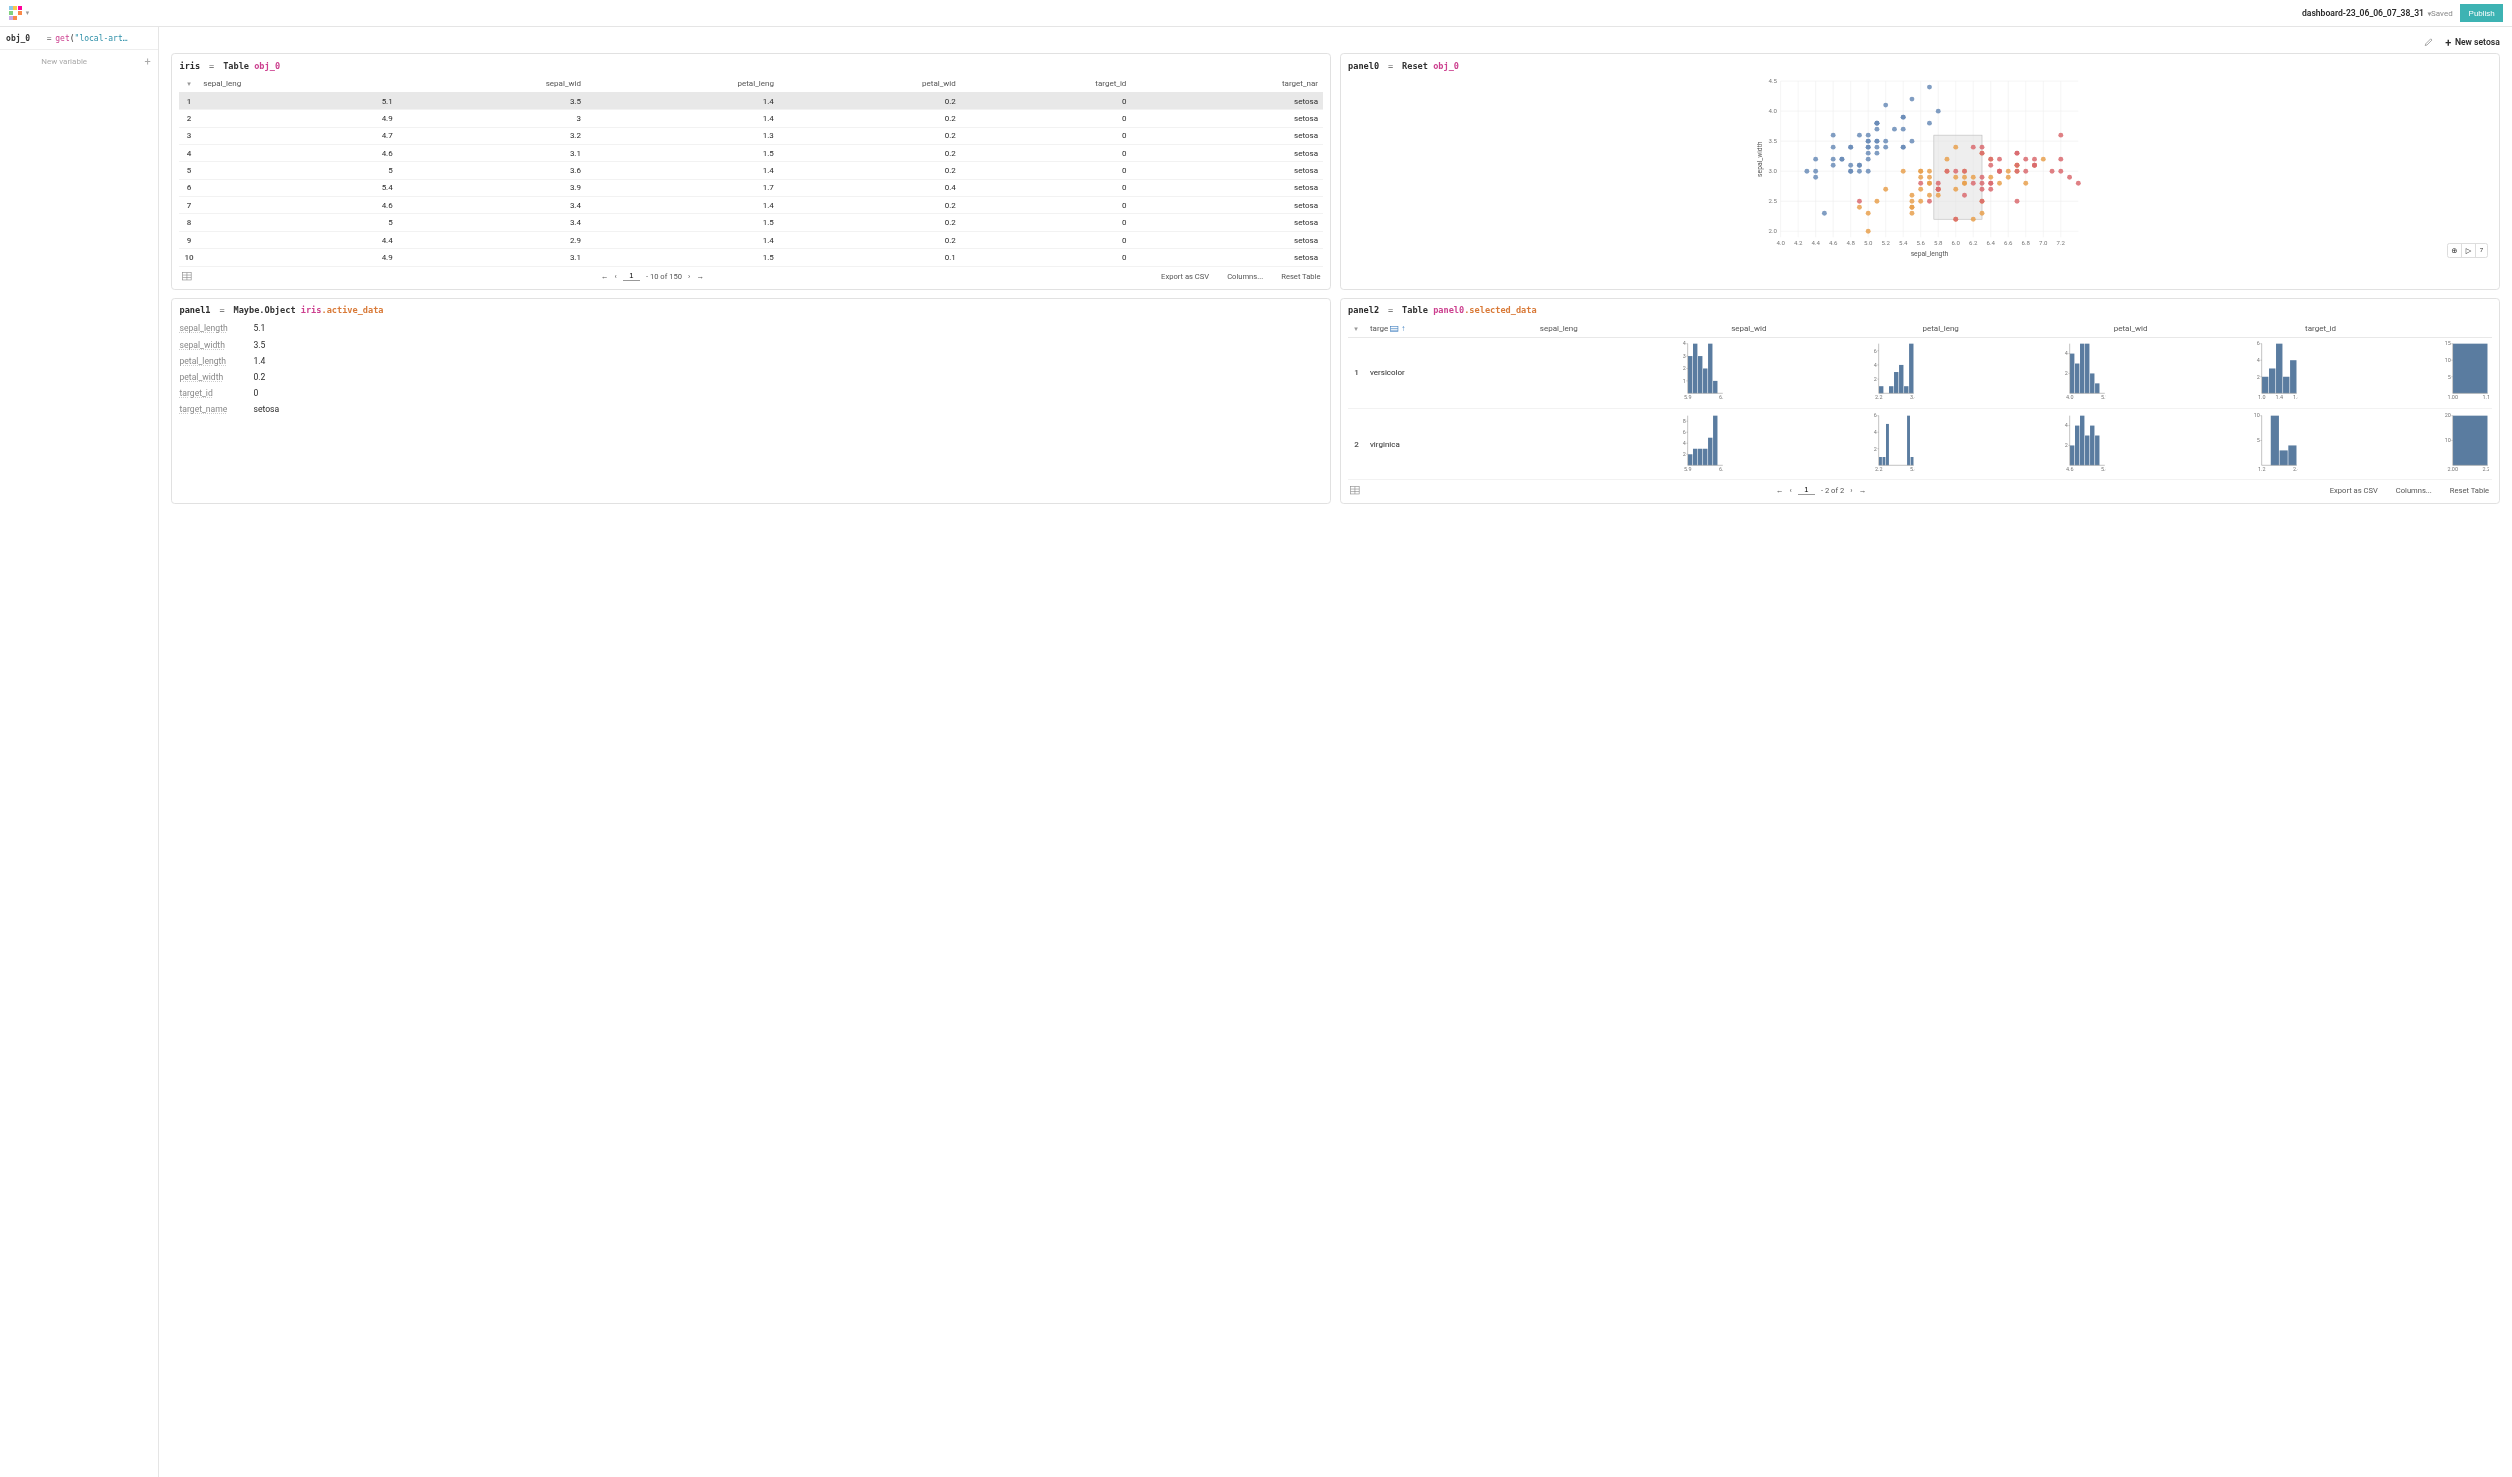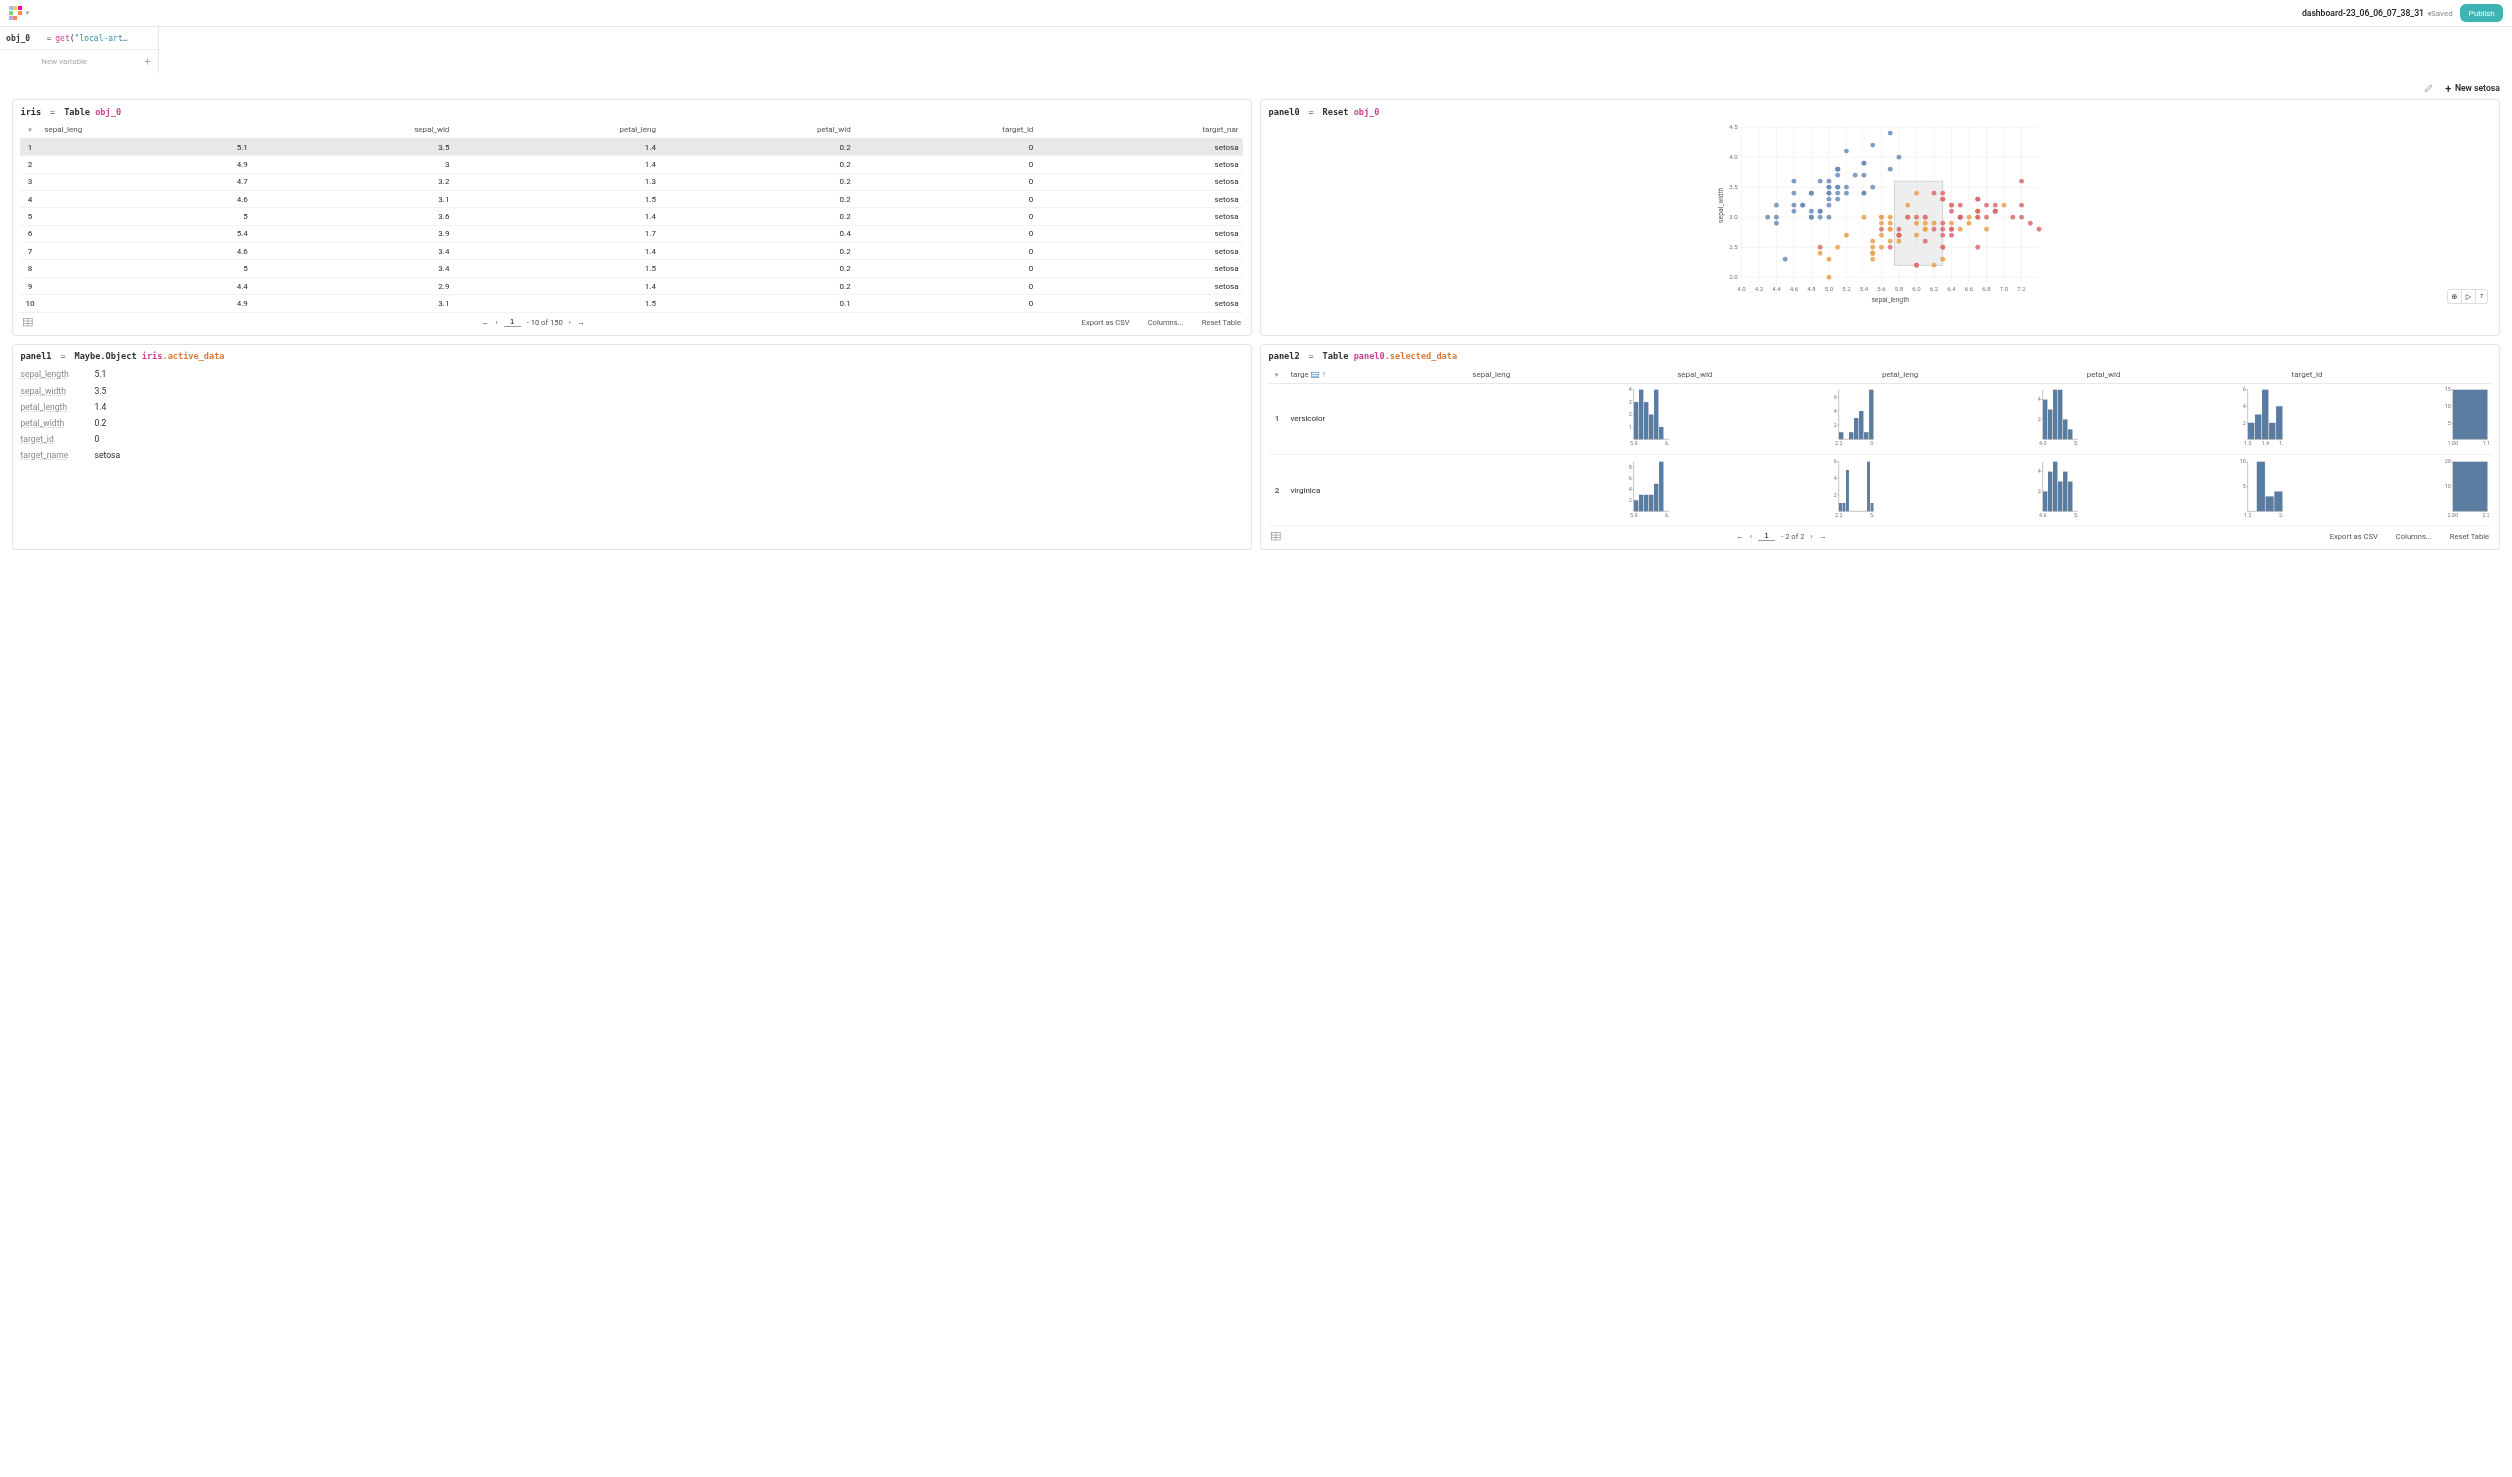--- a/index.html
+++ b/index.html
@@ -4,23 +4,23 @@
   <style>
     * { margin: 0; padding: 0; box-sizing: border-box; }
     body { font-family: -apple-system, BlinkMacSystemFont, "Segoe UI", Roboto, sans-serif; font-size: 8px; color: #2b2b2b; background: #fff; }
 
     .topbar { display: flex; align-items: center; height: 27px; border-bottom: 0.6px solid #e5e5e5; padding: 0 8.6px; }
     .logo { width: 13.4px; height: 13.4px; display: grid; grid-template-columns: repeat(3, 1fr); grid-template-rows: repeat(3, 1fr); gap: 0.6px; margin-right: 3.7px; }
     .logo > div { width: 100%; height: 100%; }
     .title-center { flex: 1; text-align: right; font-weight: 600; font-size: 8.6px; color: #2b2b2b; }
     .title-center .chev { font-size: 6.7px; color: #999; margin-left: 3.7px; }
     .saved { color: #888; font-size: 8px; margin-right: 7.3px; }
-    .publish-btn { background: #3db3b3; color: #fff; border: none; padding: 4.3px 8.6px; border-radius: 6px; font-size: 8px; font-weight: 500; cursor: pointer; }
-
-    .main { display: flex; height: calc(100vh - 27px); flex-direction: column; }
+    .publish-btn { background: #3db3b3; color: #fff; border: none; padding: 4.3px 8.6px; border-radius: 0; font-size: 8px; font-weight: 500; cursor: pointer; }
+
+    .main { display: flex; height: calc(100vh - 27px); }
     .sidebar { width: 159px; border-right: 0.6px solid #e5e5e5; }
 
     .var-row { display: flex; align-items: center; height: 23px; padding: 0 6.1px; border-bottom: 0.6px solid #eee; font-family: "Menlo", monospace; font-size: 8px; }
     .var-name { font-weight: 600; color: #333; width: 37px; }
     .var-eq { color: #666; margin: 0 3.7px; }
     .var-fn { color: #cc408f; }
     .var-str { color: #2d8fa8; }
 
     .new-var { display: flex; align-items: center; justify-content: space-between; padding: 0 7.3px; height: 23px; color: #aaa; margin-left: 34px; }
     .plus-icon { font-size: 11px; color: #aaa; }

